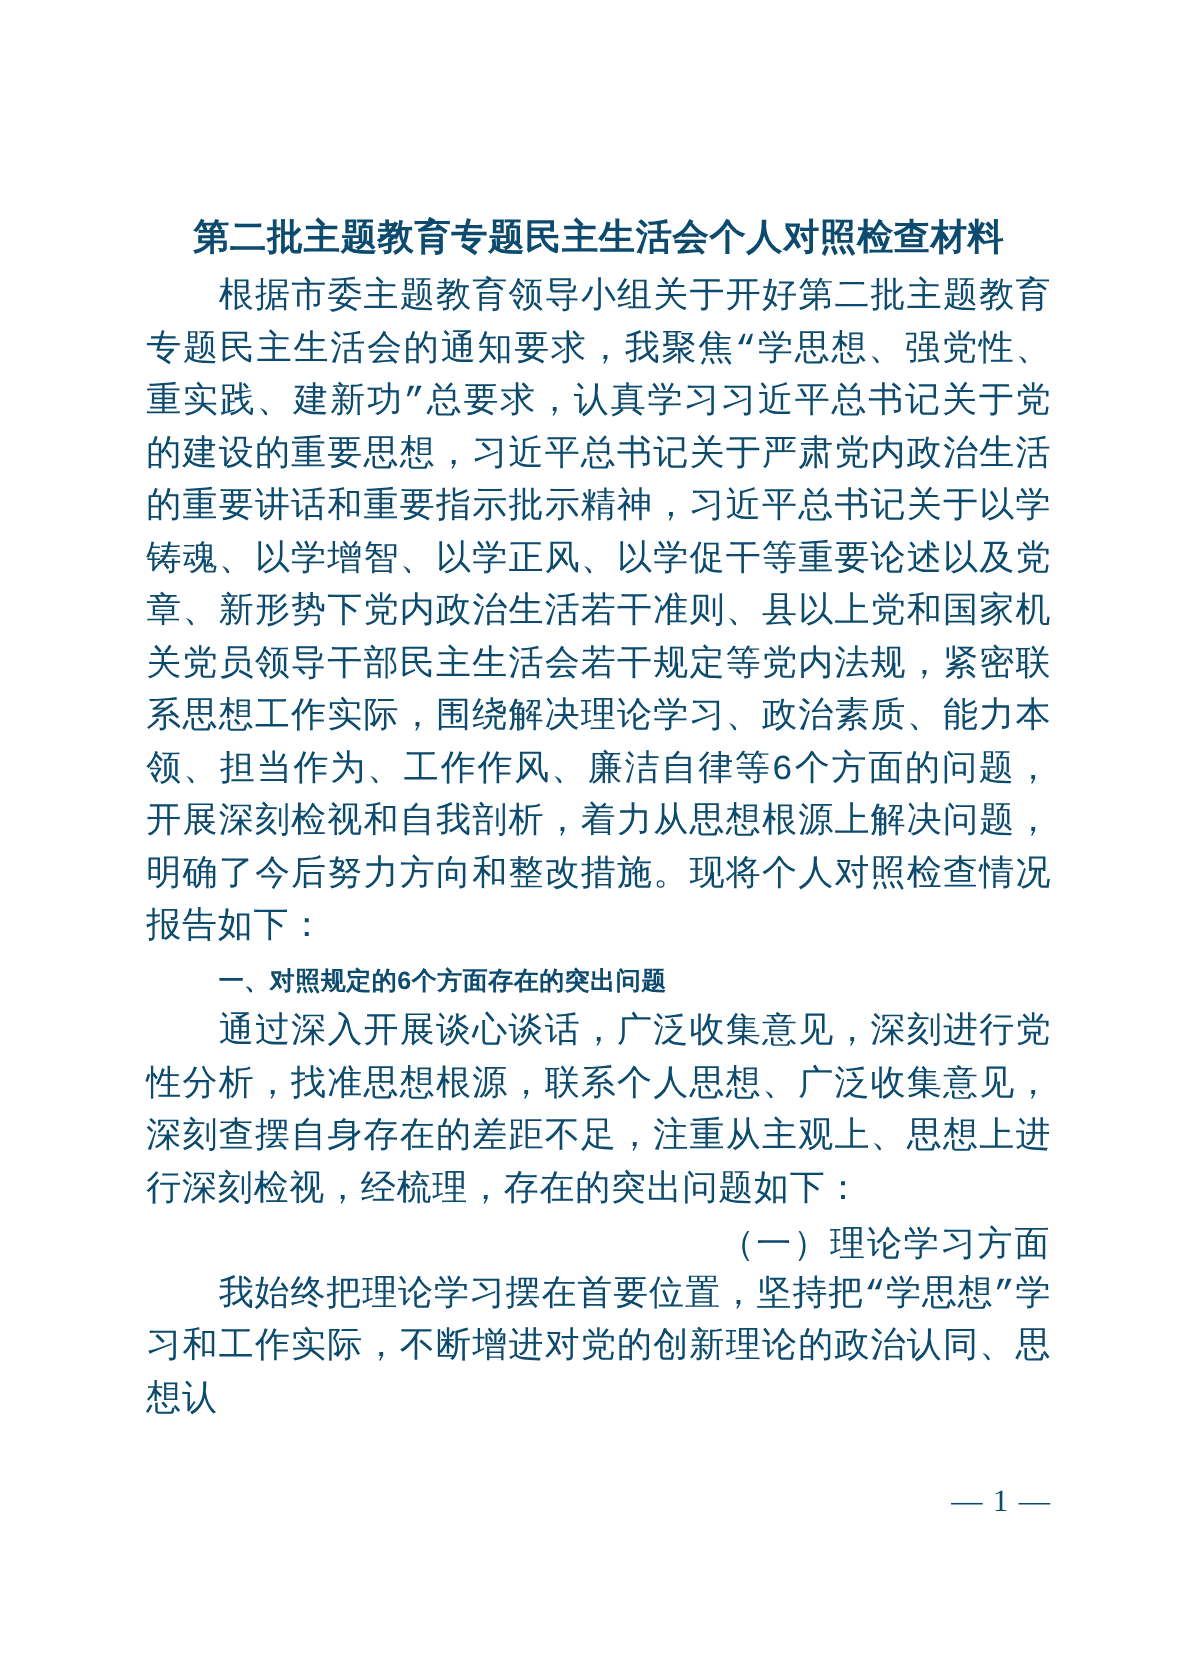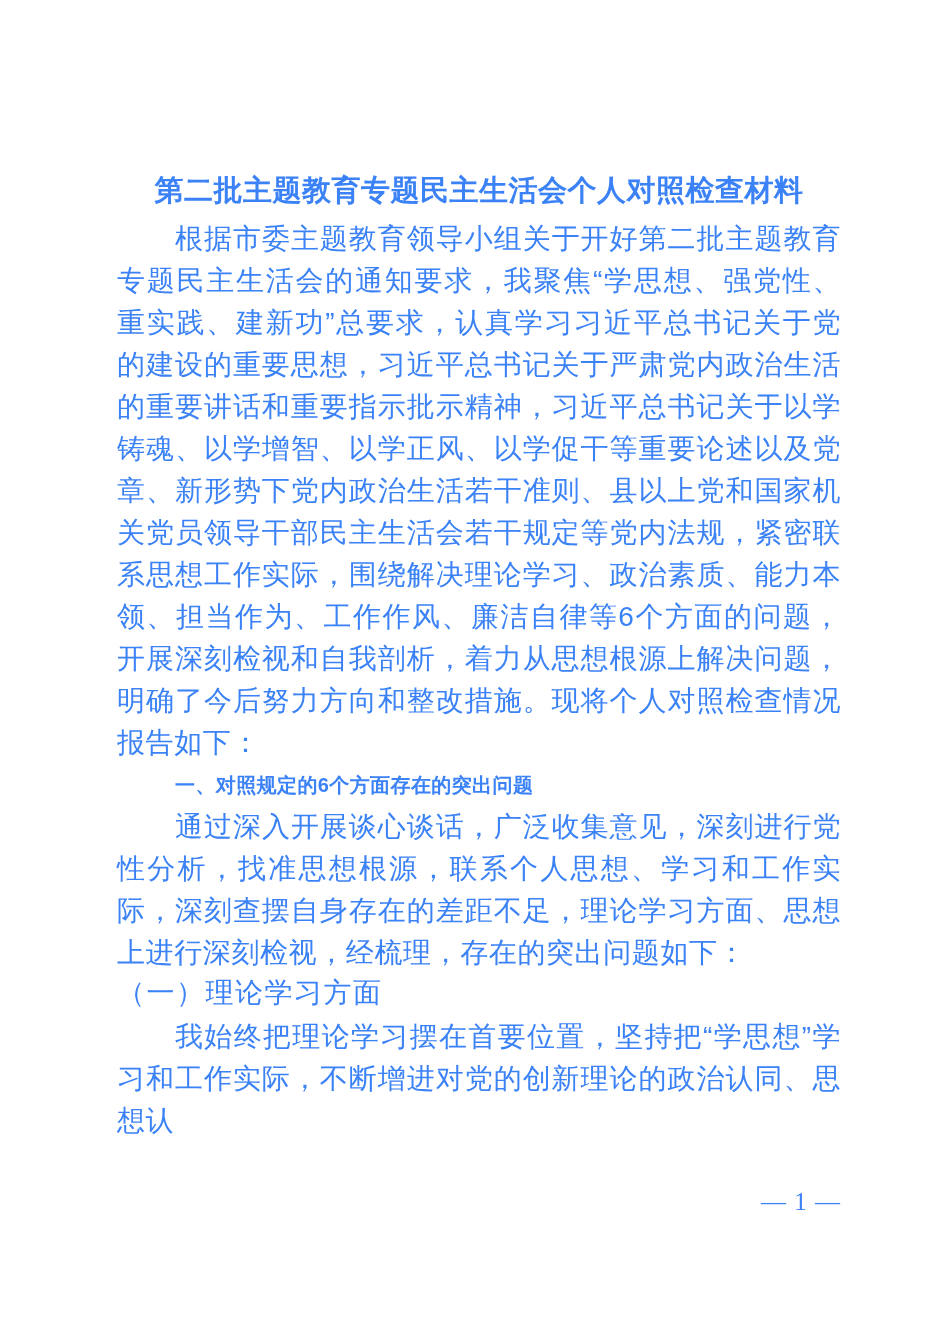--- a/index.html
+++ b/index.html
@@ -9,21 +9,21 @@
   }
 
   .page {
     position: relative;
     width: 950px;
     height: 1344px;
     background: #ffffff;
     box-sizing: border-box;
     overflow: hidden;
     font-family: "Liberation Serif", "DejaVu Serif", serif;
-    color: #3b82f6;
+    color: #0c4a6e;
   }
 
   .content {
     position: absolute;
     left: 117px;
     top: 168px;
     width: 724px;
   }
 
   
@@ -33,21 +33,21 @@
     font-size: 29px;
     line-height: 44px;
     text-align: center;
     letter-spacing: 0.5px;
     margin: 0 0 6px 0;
     white-space: nowrap;
   }
 
   
   .para {
-    font-family: Liberation Sans, sans-serif;
+    font-family: Liberation Mono, monospace;
     font-size: 28px;
     line-height: 42px;
     text-align: justify;
     text-justify: inter-ideograph;
     text-indent: 58px;
     margin: 0;
     letter-spacing: 0.6px;
     font-weight: 400;
   }
 
@@ -57,24 +57,24 @@
     font-weight: bold;
     font-size: 20px;
     line-height: 42px;
     text-indent: 58px;
     margin: 0;
     letter-spacing: 0.4px;
   }
 
   
   .heading-2 {
-    font-family: Liberation Mono, monospace;
+    font-family: Liberation Sans, sans-serif;
     font-size: 28px;
     line-height: 42px;
-    text-align: left;
+    text-align: right;
     text-indent: 0;
     margin: 0;
     letter-spacing: 1.5px;
     font-weight: 400;
   }
 
   
   .page-footer {
     position: absolute;
     left: 0;
@@ -93,21 +93,21 @@
 <div class="page">
 
   <div class="content">
 
     <h1 class="doc-title">第二批主题教育专题民主生活会个人对照检查材料</h1>
 
     <p class="para">根据市委主题教育领导小组关于开好第二批主题教育专题民主生活会的通知要求，我聚焦“学思想、强党性、重实践、建新功”总要求，认真学习习近平总书记关于党的建设的重要思想，习近平总书记关于严肃党内政治生活的重要讲话和重要指示批示精神，习近平总书记关于以学铸魂、以学增智、以学正风、以学促干等重要论述以及党章、新形势下党内政治生活若干准则、县以上党和国家机关党员领导干部民主生活会若干规定等党内法规，紧密联系思想工作实际，围绕解决理论学习、政治素质、能力本领、担当作为、工作作风、廉洁自律等6个方面的问题，开展深刻检视和自我剖析，着力从思想根源上解决问题，明确了今后努力方向和整改措施。现将个人对照检查情况报告如下：</p>
 
     <p class="heading-1">一、对照规定的6个方面存在的突出问题</p>
 
-    <p class="para">通过深入开展谈心谈话，广泛收集意见，深刻进行党性分析，找准思想根源，联系个人思想、学习和工作实际，深刻查摆自身存在的差距不足，理论学习方面、思想上进行深刻检视，经梳理，存在的突出问题如下：</p>
+    <p class="para">通过深入开展谈心谈话，广泛收集意见，深刻进行党性分析，找准思想根源，联系个人思想、广泛收集意见，深刻查摆自身存在的差距不足，注重从主观上、思想上进行深刻检视，经梳理，存在的突出问题如下：</p>
 
     <p class="heading-2">（一）理论学习方面</p>
 
     <p class="para">我始终把理论学习摆在首要位置，坚持把“学思想”学习和工作实际，不断增进对党的创新理论的政治认同、思想认</p>
 
   </div>
 
   <div class="page-footer">— 1 —</div>
 
 </div>

